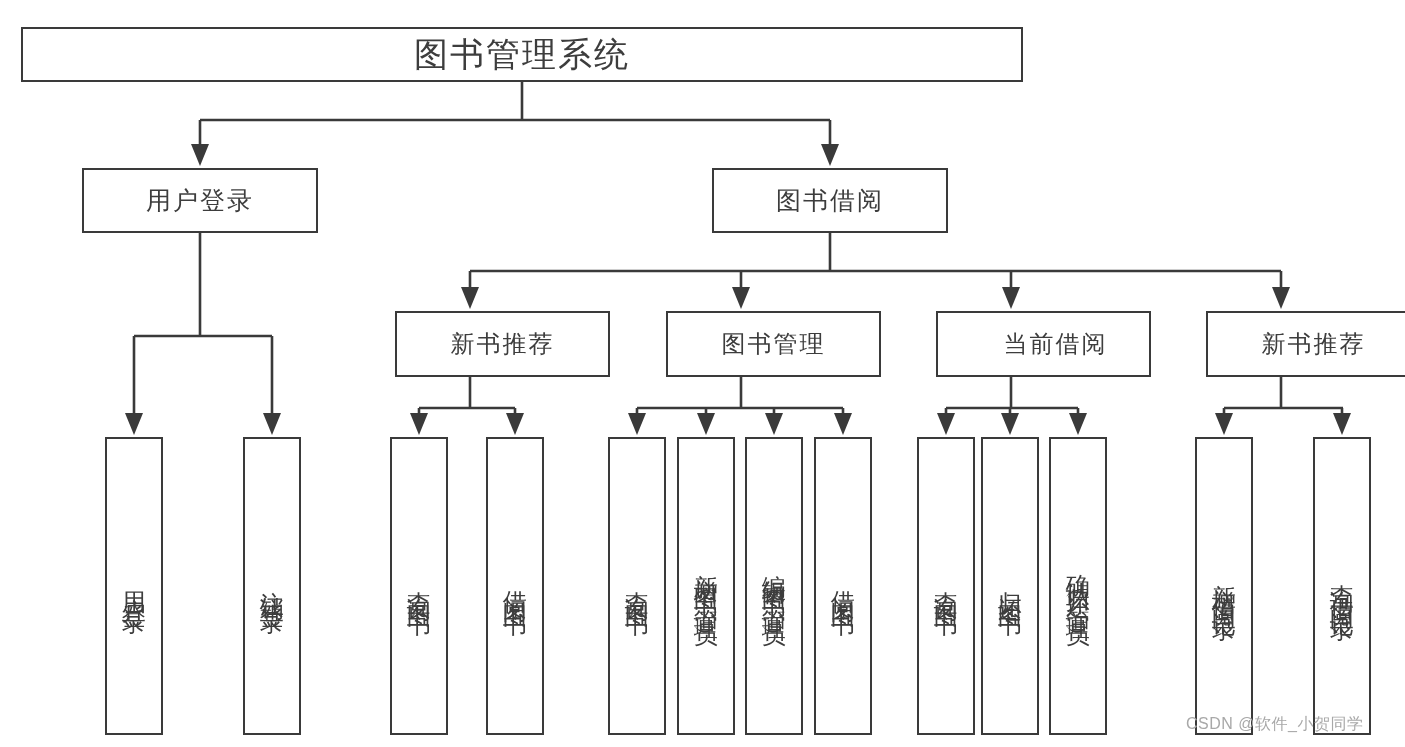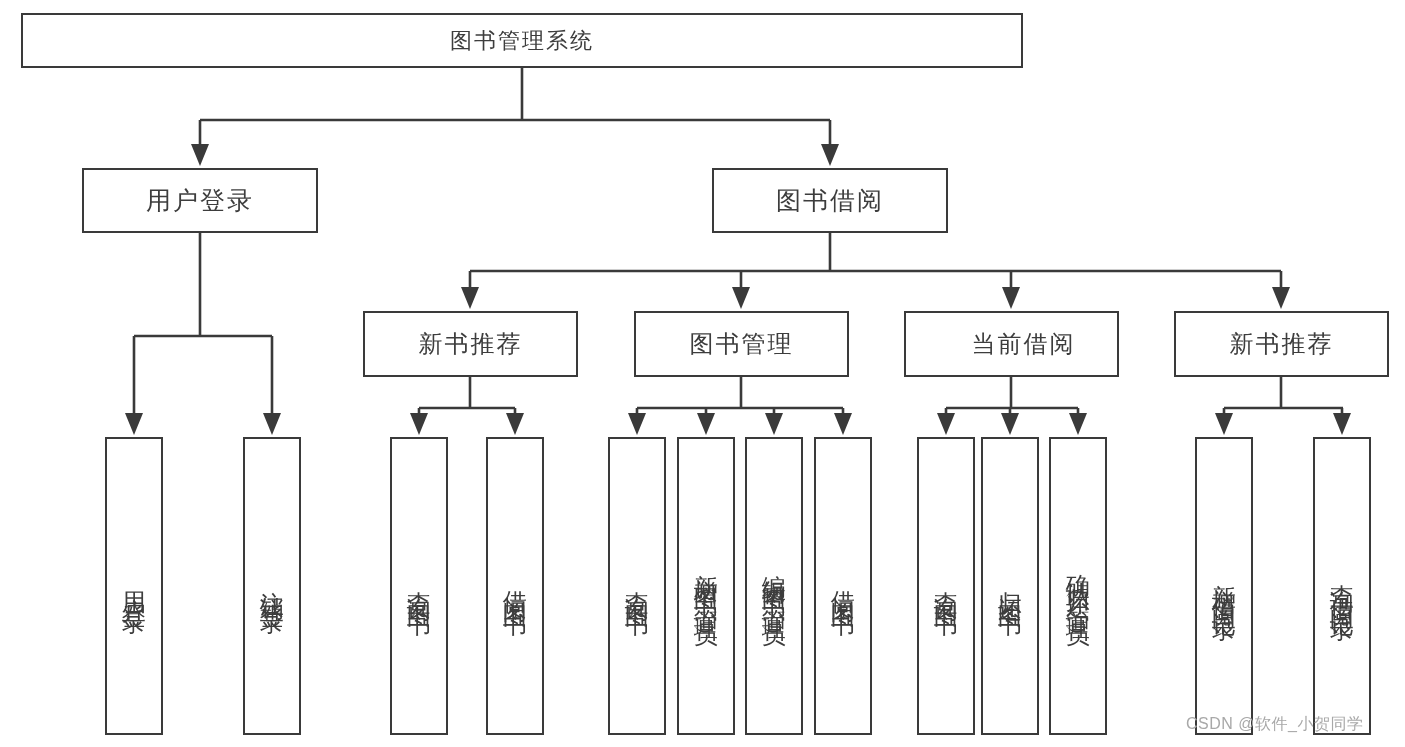--- a/index.html
+++ b/index.html
@@ -16,23 +16,23 @@
   }
   svg.wires{position:absolute;left:0;top:0;width:1405px;height:747px;}
   .wire{fill:none;stroke:var(--line);stroke-width:2.6;}
   .arrow{fill:var(--line);stroke:none;}
   .box{
     position:absolute;box-sizing:border-box;background:#fff;
     border:2.6px solid var(--line);
     display:flex;align-items:center;justify-content:center;
     color:var(--text);
   }
-  .rootbox{left:21px;top:13px;width:1002px;height:55px;font-size:22px;letter-spacing:2px;}
+  .rootbox{left:21px;top:27px;width:1002px;height:55px;font-size:34px;letter-spacing:2px;}
   .h2box{top:168px;width:236px;height:65px;font-size:25px;letter-spacing:2px;}
-  .h3box{top:311px;width:215px;height:66px;font-size:24px;letter-spacing:2px;}
+  .h3box{top:311px;width:215px;height:66px;font-size:24px;letter-spacing:2px;margin-left:32px;}
   .vbox{top:437px;width:58px;height:298px;}
   .vbox span{
     writing-mode:vertical-rl;
     font-size:24px;letter-spacing:7px;line-height:1.15;
     color:var(--text);
   }
   .watermark{
     position:absolute;left:1186px;top:714px;z-index:5;
     font-size:16px;letter-spacing:0.5px;color:var(--wm);
     white-space:nowrap;

